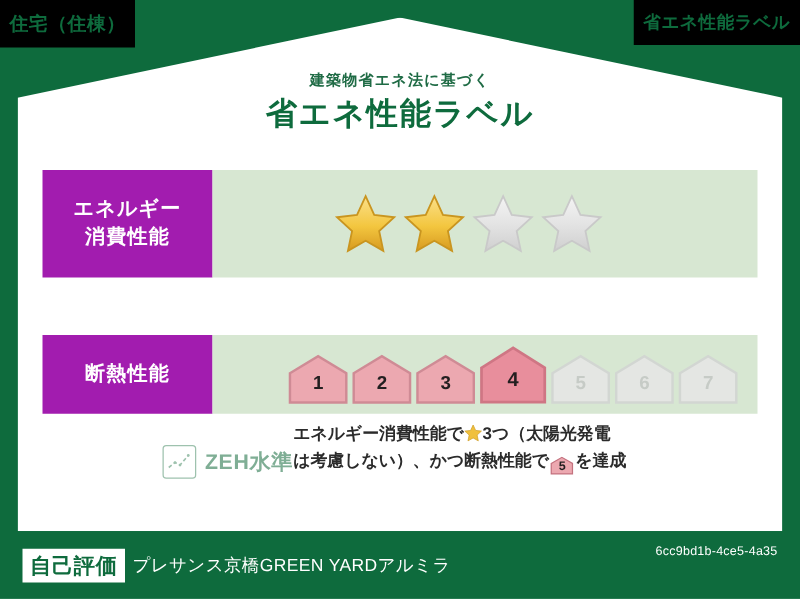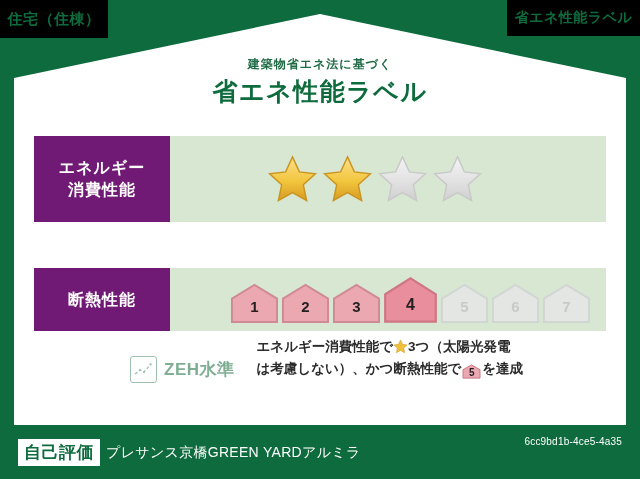--- a/index.html
+++ b/index.html
@@ -34,21 +34,21 @@
   .title-wrap{position:absolute;left:0;top:58px;width:640px;text-align:center;}
   .title-sub{color:#1f6b45;font-size:12px;font-weight:bold;letter-spacing:1px;line-height:1;}
   .title-main{color:#0e6b3d;font-size:25px;font-weight:bold;letter-spacing:1.5px;margin-top:9px;line-height:1;}
 
   
   .row{position:absolute;left:34px;width:572px;display:flex;align-items:stretch;}
   .row-energy{top:136px;height:86px;}
   .row-insul{top:237px;height:63px;margin-top:31px;}
 
   .row-label{
-    width:136px;flex:none;background:#701a75;color:#fff;
+    width:136px;flex:none;background:#a21caf;color:#fff;
     display:flex;flex-direction:column;align-items:center;justify-content:center;
     font-weight:bold;font-size:16px;line-height:1.35;letter-spacing:1px;
   }
   .row-body{flex:1;background:#d7e7d2;display:flex;align-items:center;}
 
   
   .stars{display:flex;align-items:center;gap:2px;margin-left:96px;}
   .star{width:53px;height:50px;display:block;}
 
   
@@ -62,21 +62,21 @@
   }
   .house.big .num{font-size:16px;padding-bottom:10px;}
   .house.off .num{color:#c6cbc6;font-weight:bold;}
 
   
   .note{position:absolute;left:130px;top:336px;display:flex;align-items:flex-start;}
   .zeh{display:flex;align-items:center;margin-top:20px;}
   .zeh-icon{width:25px;height:25px;border:1px solid #9ec2ae;border-radius:3px;display:block;}
   .zeh-text{margin-left:7px;color:#7fae95;font-size:17px;font-weight:bold;letter-spacing:.5px;}
   .note-text{
-    margin-left:22px;color:#2b2b2b;font-size:13.5px;line-height:1.62;font-weight:bold;
+    color:#2b2b2b;font-size:13.5px;line-height:1.62;font-weight:bold;
     white-space:nowrap;
   }
   .inline-star{display:inline-block;vertical-align:-3px;width:15px;height:15px;}
   .inline-badge{
     display:inline-block;vertical-align:-3px;width:19px;height:15px;position:relative;
     margin:0 1px;
   }
   .inline-badge svg{position:absolute;left:0;top:0;width:100%;height:100%;}
   .inline-badge span{position:relative;z-index:2;display:block;text-align:center;
     font-size:10px;line-height:17px;color:#231f20;font-weight:bold;}

